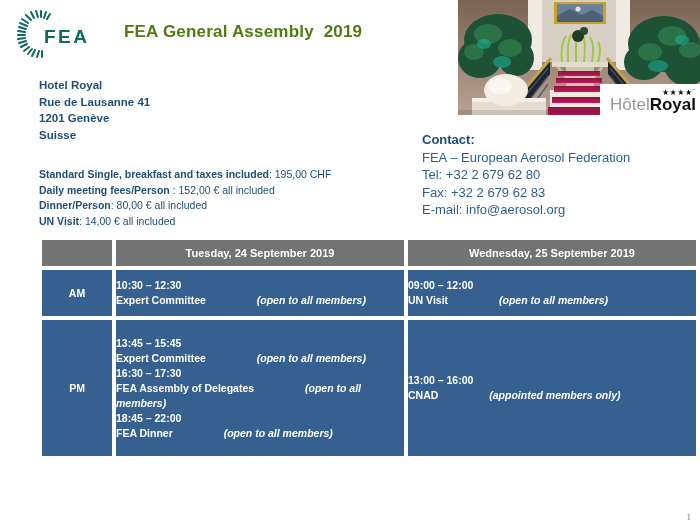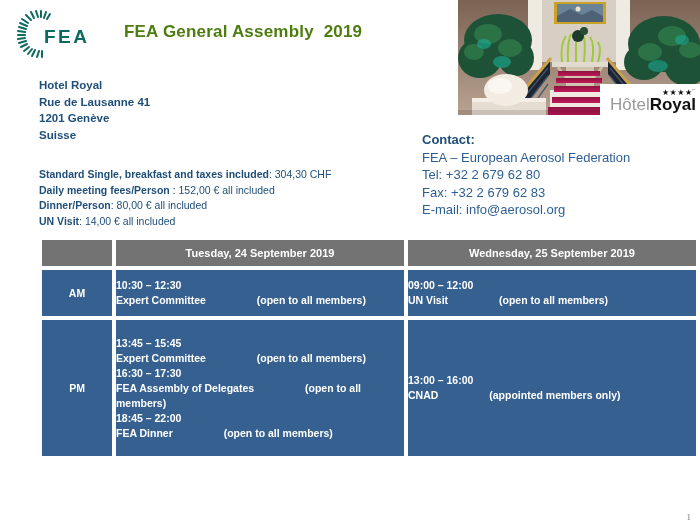--- a/index.html
+++ b/index.html
@@ -141,21 +141,21 @@
     font-size: 11px;
     color: #ffffff;
   }
   .slot-cell {
     padding: 6px 0 6px 8px;
     line-height: 15px;
     font-weight: bold;
     color: #ffffff;
     margin-left: 45px;
   }
-  .slot-cell .note { font-weight: bold; padding-left: 48px; }
+  .slot-cell .note { font-style: italic; font-weight: bold; padding-left: 48px; }
   .row-am  td { height: 46px; }
   .row-mid td { height: 42px; }
   .row-pm  td { height: 136px; }
   .row-pm .slot-cell { vertical-align: top; padding-top: 7px; }
 
   
   #page-number {
     position: absolute;
     right: 9px;
     bottom: 3px;
@@ -304,21 +304,21 @@
 
 <div id="address">
   <div>Hotel Royal</div>
   <div>Rue de Lausanne 41</div>
   <div>1201 Genève</div>
   <div>Suisse</div>
 </div>
 
 <div id="rates">
   <div>
-    <span class="lbl">Standard Single, breakfast and taxes included</span><span class="val">: 304,30 CHF</span>
+    <span class="lbl">Standard Single, breakfast and taxes included</span><span class="val">: 195,00 CHF</span>
   </div>
   <div>
     <span class="lbl">Daily meeting fees/Person</span><span class="val"> : 152,00 € all included</span>
   </div>
   <div>
     <span class="lbl">Dinner/Person</span><span class="val">: 80,00 € all included</span>
   </div>
   <div>
     <span class="lbl">UN Visit</span><span class="val">: 14,00 € all included</span>
   </div>

